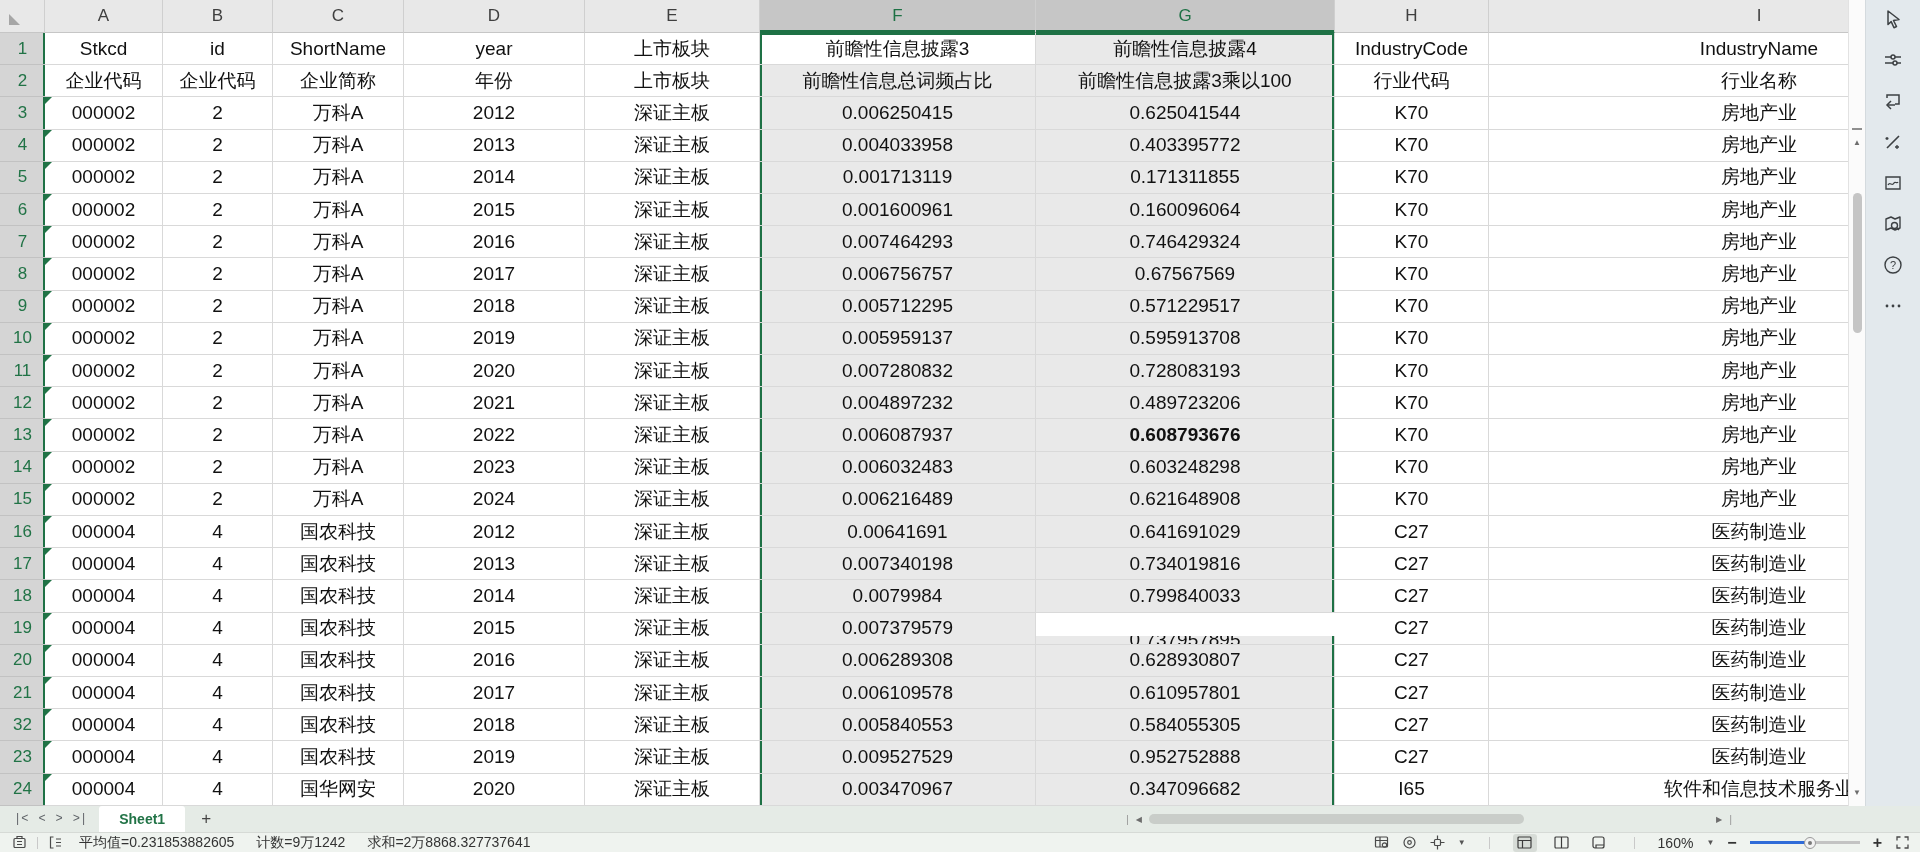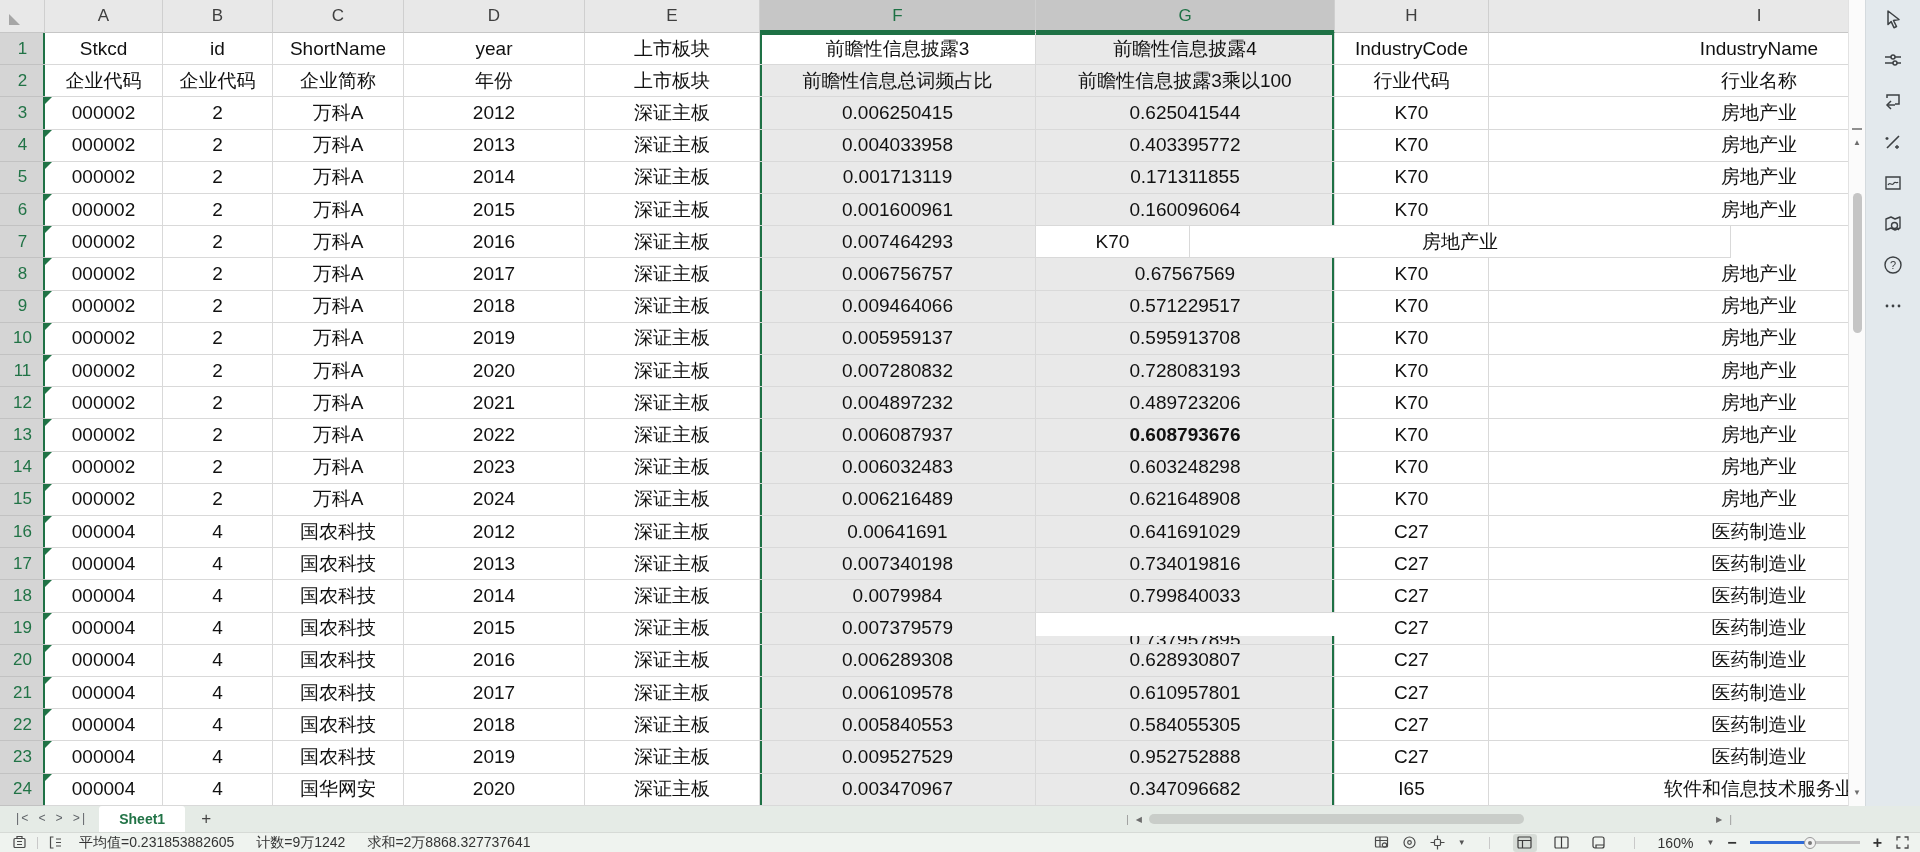--- a/index.html
+++ b/index.html
@@ -180,20 +180,21 @@
             <div class="cell" style="width: 541px;">房地产业</div>
           </div>
           <div class="row">
             <div class="rn">7</div>
             <div class="cell" style="width: 118px;">000002<span class="flag"></span></div>
             <div class="cell" style="width: 110px;">2</div>
             <div class="cell" style="width: 131px;">万科A</div>
             <div class="cell" style="width: 181px;">2016</div>
             <div class="cell" style="width: 175px;">深证主板</div>
             <div class="cell sel sel-left" style="width: 276px;">0.007464293</div>
+            <div class="cell sel sel-right" style="width: 299px;">0.746429324</div>
             <div class="cell" style="width: 154px;">K70</div>
             <div class="cell" style="width: 541px;">房地产业</div>
           </div>
           <div class="row">
             <div class="rn">8</div>
             <div class="cell" style="width: 118px;">000002<span class="flag"></span></div>
             <div class="cell" style="width: 110px;">2</div>
             <div class="cell" style="width: 131px;">万科A</div>
             <div class="cell" style="width: 181px;">2017</div>
             <div class="cell" style="width: 175px;">深证主板</div>
@@ -202,21 +203,21 @@
             <div class="cell" style="width: 154px;">K70</div>
             <div class="cell" style="width: 541px;">房地产业</div>
           </div>
           <div class="row">
             <div class="rn">9</div>
             <div class="cell" style="width: 118px;">000002<span class="flag"></span></div>
             <div class="cell" style="width: 110px;">2</div>
             <div class="cell" style="width: 131px;">万科A</div>
             <div class="cell" style="width: 181px;">2018</div>
             <div class="cell" style="width: 175px;">深证主板</div>
-            <div class="cell sel sel-left" style="width: 276px;">0.009464066</div>
+            <div class="cell sel sel-left" style="width: 276px;">0.005712295</div>
             <div class="cell sel sel-right" style="width: 299px;">0.571229517</div>
             <div class="cell" style="width: 154px;">K70</div>
             <div class="cell" style="width: 541px;">房地产业</div>
           </div>
           <div class="row">
             <div class="rn">10</div>
             <div class="cell" style="width: 118px;">000002<span class="flag"></span></div>
             <div class="cell" style="width: 110px;">2</div>
             <div class="cell" style="width: 131px;">万科A</div>
             <div class="cell" style="width: 181px;">2019</div>
@@ -352,21 +353,21 @@
             <div class="cell" style="width: 110px;">4</div>
             <div class="cell" style="width: 131px;">国农科技</div>
             <div class="cell" style="width: 181px;">2017</div>
             <div class="cell" style="width: 175px;">深证主板</div>
             <div class="cell sel sel-left" style="width: 276px;">0.006109578</div>
             <div class="cell sel sel-right" style="width: 299px;">0.610957801</div>
             <div class="cell" style="width: 154px;">C27</div>
             <div class="cell" style="width: 541px;">医药制造业</div>
           </div>
           <div class="row">
-            <div class="rn">22</div>
+            <div class="rn">32</div>
             <div class="cell" style="width: 118px;">000004<span class="flag"></span></div>
             <div class="cell" style="width: 110px;">4</div>
             <div class="cell" style="width: 131px;">国农科技</div>
             <div class="cell" style="width: 181px;">2018</div>
             <div class="cell" style="width: 175px;">深证主板</div>
             <div class="cell sel sel-left" style="width: 276px;">0.005840553</div>
             <div class="cell sel sel-right" style="width: 299px;">0.584055305</div>
             <div class="cell" style="width: 154px;">C27</div>
             <div class="cell" style="width: 541px;">医药制造业</div>
           </div>

